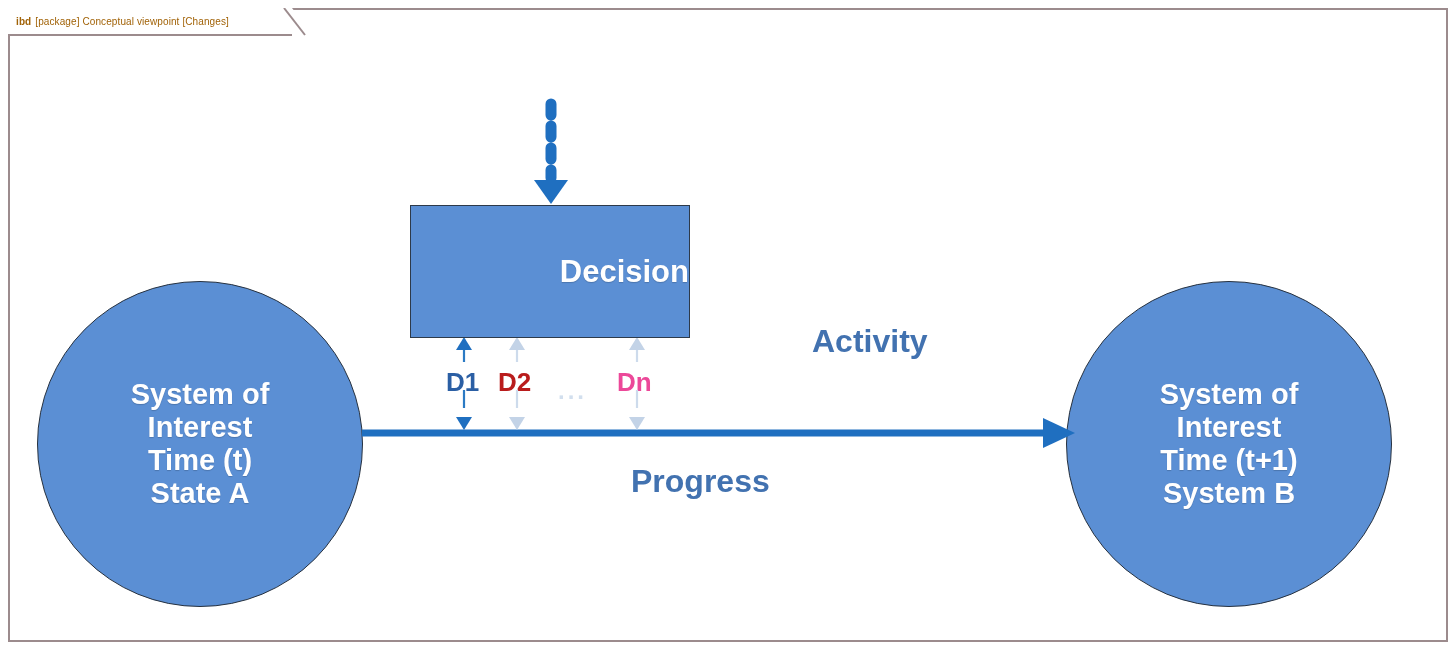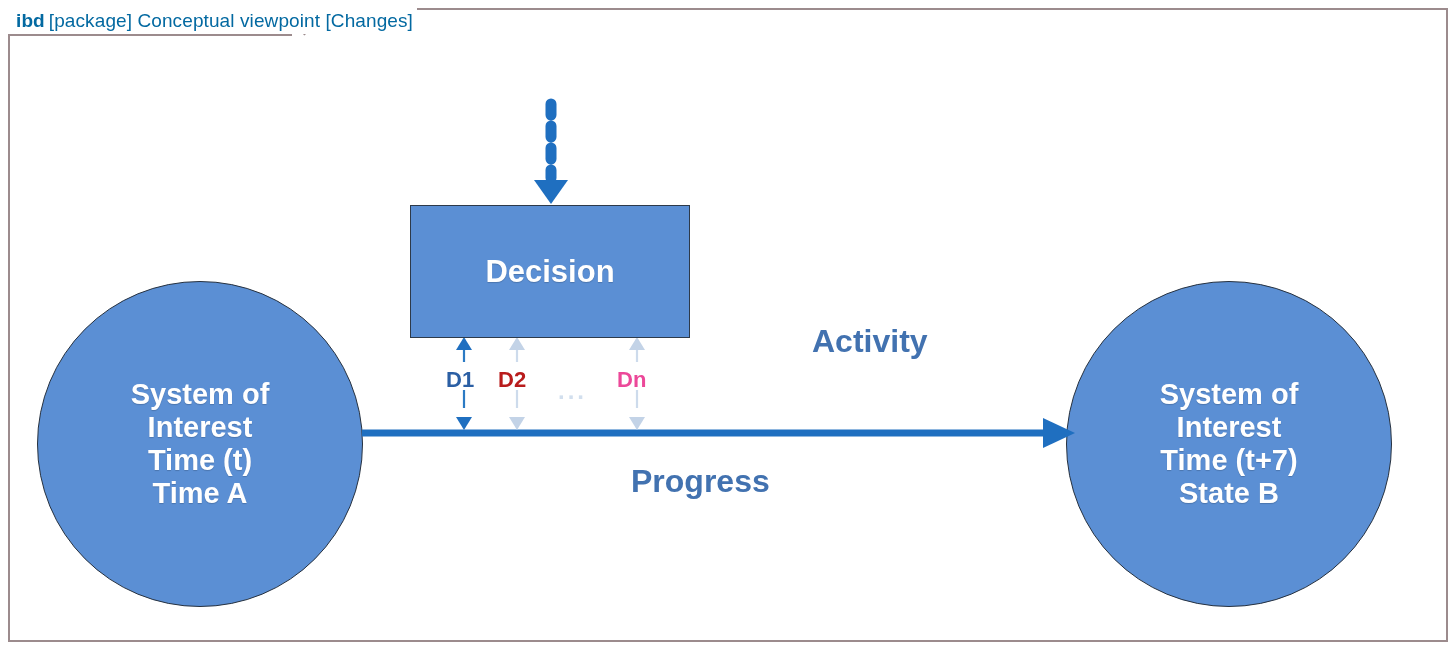--- a/index.html
+++ b/index.html
@@ -70,22 +70,22 @@
   .frame-tab-bottom {
     position: absolute;
     left: 8px;
     top: 34px;
     width: 284px;
     height: 2px;
     background: #9c8b8d;
     z-index: 3;
   }
   .tab-label {
-    font-size: 19px;
-    color: #0369a1;
+    font-size: 10px;
+    color: #a16207;
     letter-spacing: 0.1px;
   }
   .tab-label .kw {
     font-weight: bold;
   }
 
   
   .soi-circle {
     position: absolute;
     border-radius: 50%;
@@ -124,21 +124,21 @@
     position: absolute;
     left: 410px;
     top: 205px;
     width: 280px;
     height: 133px;
     box-sizing: border-box;
     background: #5b8fd4;
     border: 1.8px solid #2d3a4a;
     display: flex;
     align-items: center;
-    justify-content: center;
+    justify-content: flex-end;
     color: #ffffff;
     font-weight: bold;
     font-size: 31px;
     line-height: 1.2;
     text-align: center;
     text-shadow: 0 1px 1px rgba(0,0,0,0.18);
     z-index: 3;
   }
 
   
@@ -161,21 +161,21 @@
   #label-progress {
     left: 631px;
     top: 463px;
     font-size: 32px;
   }
 
   
   .d-label {
     position: absolute;
     font-weight: bold;
-    font-size: 22px;
+    font-size: 26px;
     white-space: nowrap;
   }
   #d-label-d1 { left: 446px; top: 367px; color: #2b5fa4; }
   #d-label-d2 { left: 498px; top: 367px; color: #b91c1c; }
   #d-label-dots { left: 558px; top: 377px; color: #d2dfee; font-size: 24px; letter-spacing: 3px; }
   #d-label-dn { left: 617px; top: 367px; color: #ec4899; }
 
   
   #connectors {
     position: absolute;
@@ -203,32 +203,32 @@
     <span class="tab-label"><span class="kw">ibd</span><span style="margin-left:4px;">[package] Conceptual viewpoint [Changes]</span></span>
   </div>
 
   <div class="soi-circle" id="circle-left">
     <div class="soi-title">
       <div>System of</div>
       <div>Interest</div>
     </div>
     <div class="soi-state">
       <div>Time (t)</div>
-      <div>Time A</div>
+      <div>State A</div>
     </div>
   </div>
 
   <div class="soi-circle" id="circle-right">
     <div class="soi-title">
       <div>System of</div>
       <div>Interest</div>
     </div>
     <div class="soi-state">
-      <div>Time (t+7)</div>
-      <div>State B</div>
+      <div>Time (t+1)</div>
+      <div>System B</div>
     </div>
   </div>
 
   <div id="decision-box">
     <div>
       <div>Decision</div>
     </div>
   </div>
 
   <svg id="connectors" viewBox="0 0 1456 650">

